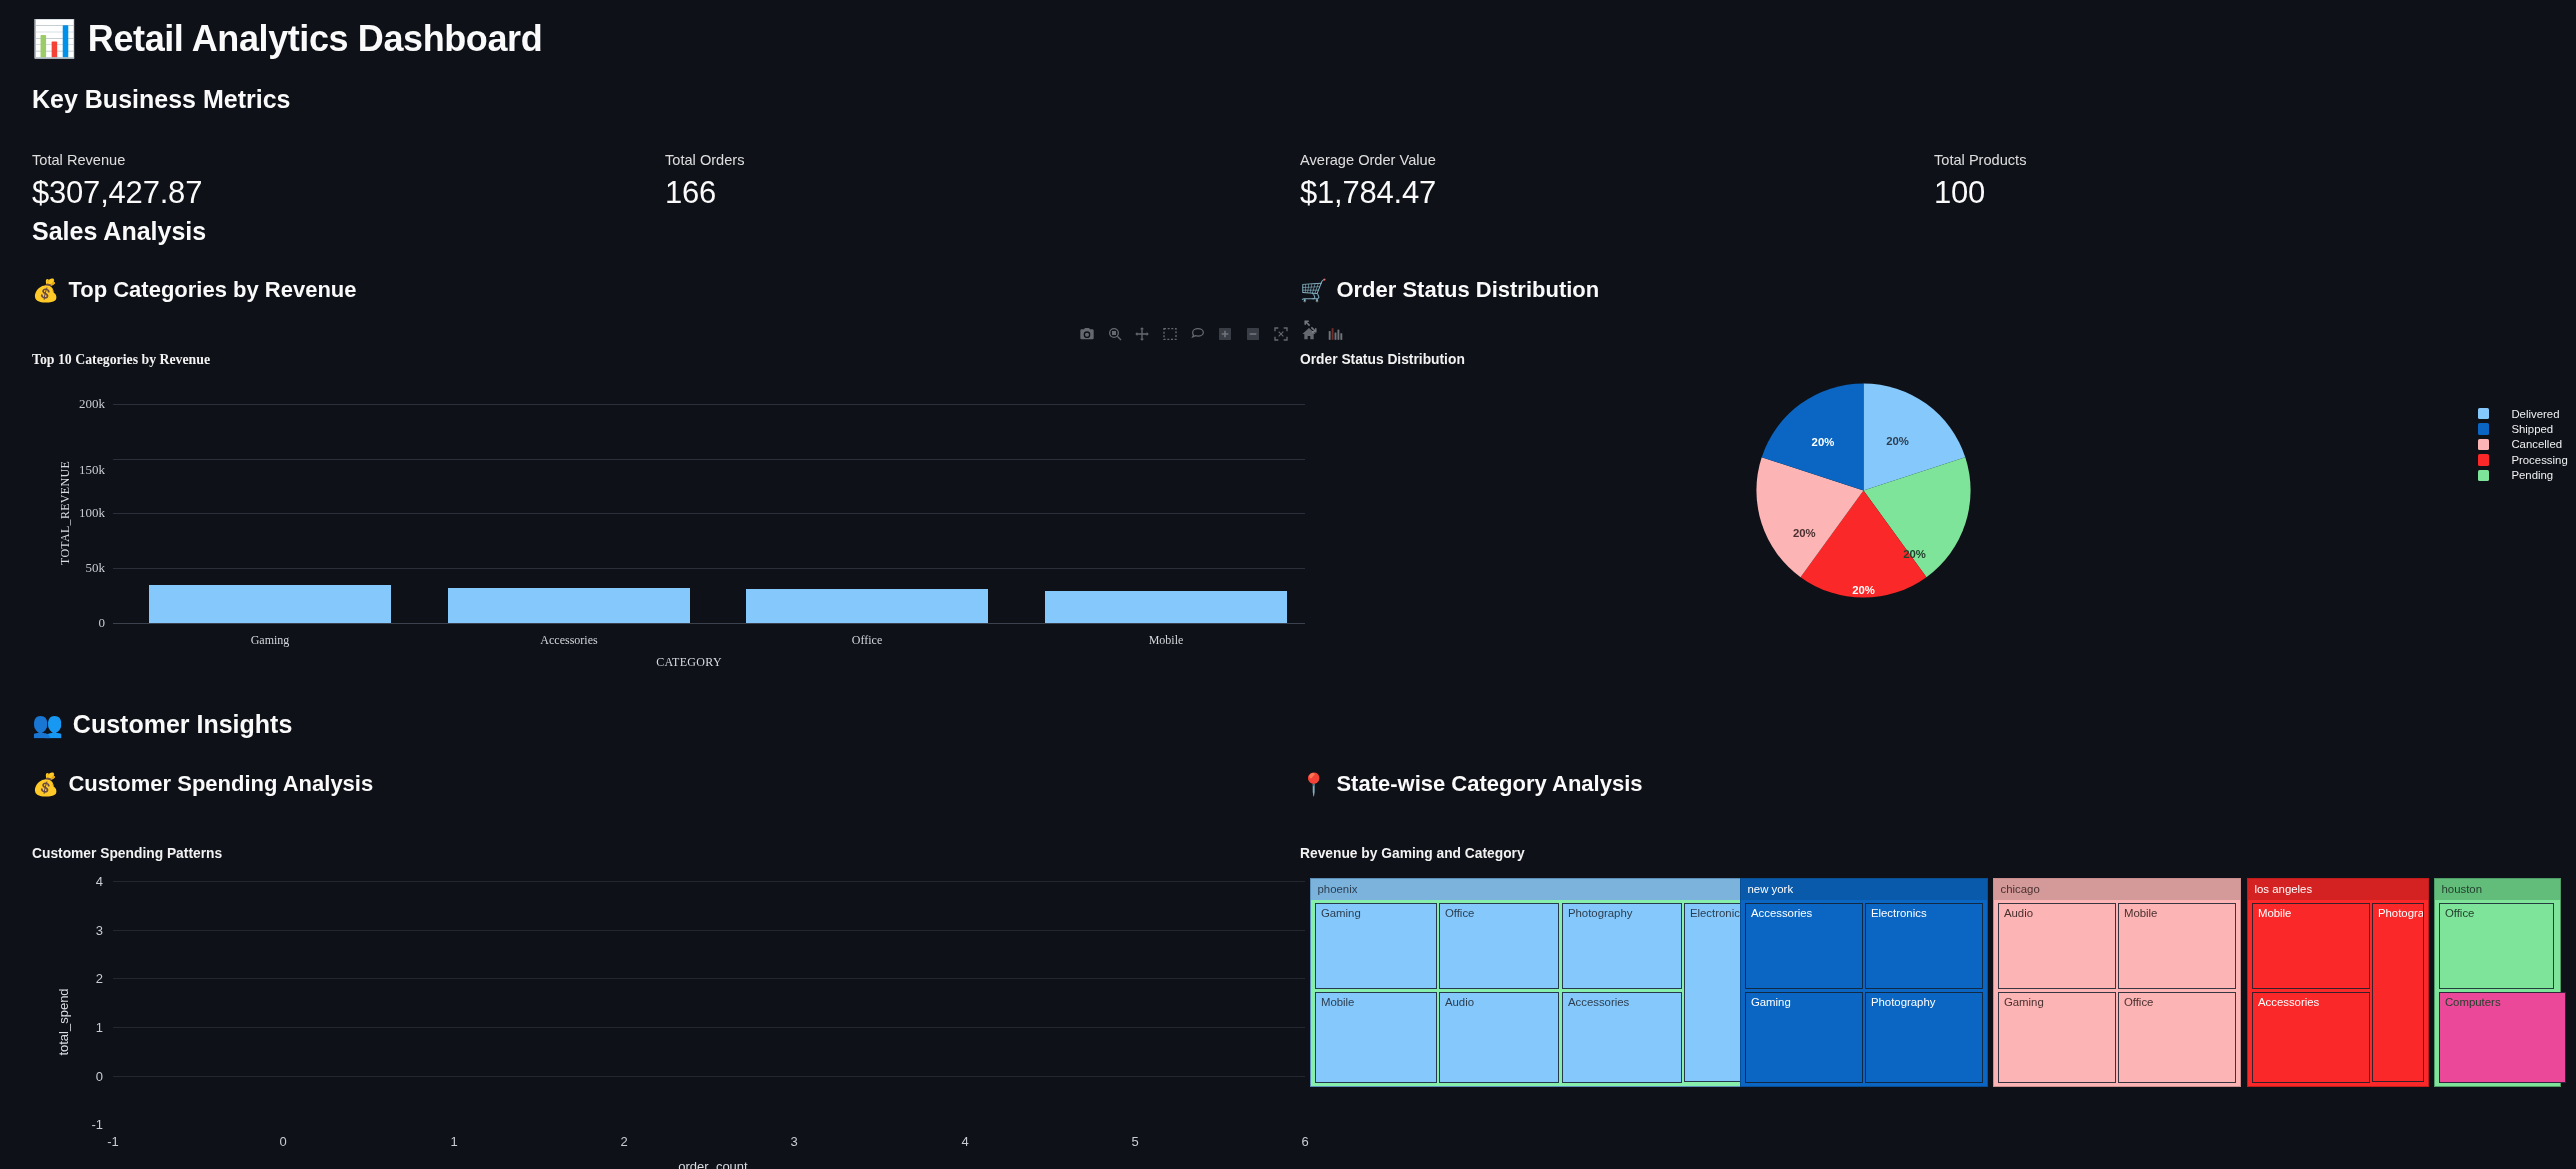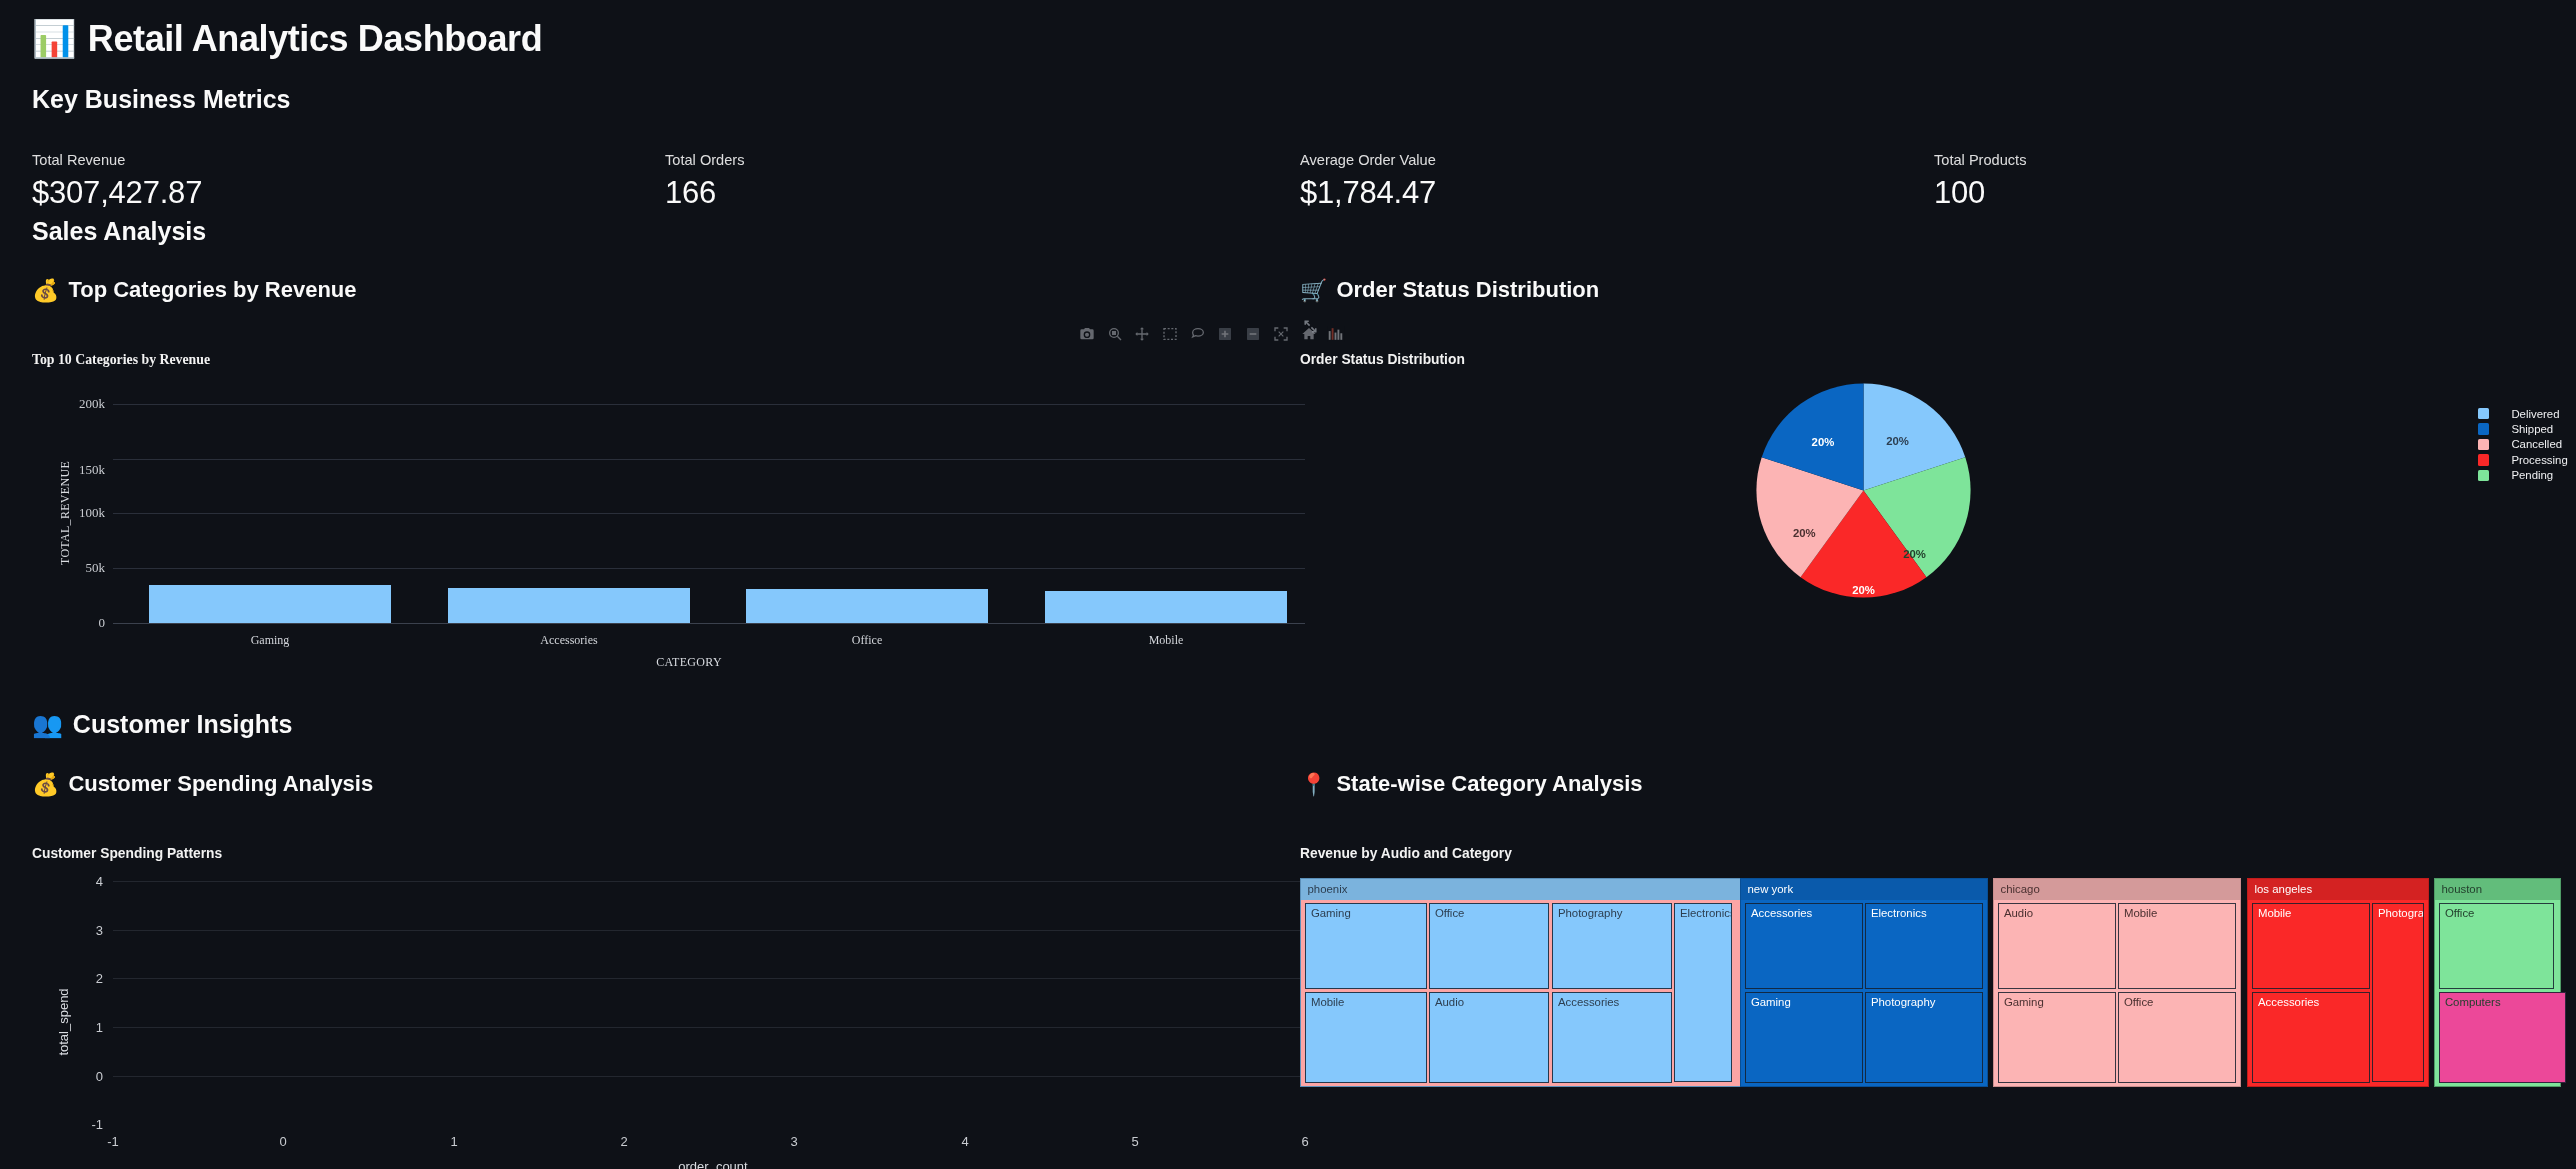--- a/index.html
+++ b/index.html
@@ -331,25 +331,25 @@
       <div class="sc-xtick" style="left:681px">3</div>
       <div class="sc-xtick" style="left:852px">4</div>
       <div class="sc-xtick" style="left:1022px">5</div>
       <div class="sc-xtick" style="left:1192px">6</div>
     </div>
 
     <div class="sc-xlabel" style="left:681px; transform:translateX(-50%)">order_count</div>
   </div>
 
   <div class="plot" id="treemap">
-    <div class="plot-title" style="position:absolute;left:0;top:23px">Revenue by Audio and Category</div>
+    <div class="plot-title" style="position:absolute;left:0;top:23px">Revenue by Gaming and Category</div>
 
     <div class="tm-area">
 
-      <div class="tm-state" style="left:0px; width:520px; background:#fca5a5; border-color:#5b8fb8">
+      <div class="tm-state" style="left:10px; width:520px; background:#86efac; border-color:#5b8fb8">
         <div class="tm-head" style="background:#7bb3dd; color:#2c3e50">phoenix</div>
         <div class="tm-tile" style="left:4px;  top:24px;  width:122px; height:86px; background:#85c8fc; color:#2c3e50">Gaming</div>
         <div class="tm-tile" style="left:128px;top:24px;  width:120px; height:86px; background:#85c8fc; color:#2c3e50">Office</div>
         <div class="tm-tile" style="left:251px;top:24px;  width:120px; height:86px; background:#85c8fc; color:#2c3e50">Photography</div>
         <div class="tm-tile" style="left:373px;top:24px;  width:58px;  height:179px; background:#85c8fc; color:#2c3e50">Electronics</div>
         <div class="tm-tile" style="left:4px;  top:113px; width:122px; height:91px; background:#85c8fc; color:#2c3e50">Mobile</div>
         <div class="tm-tile" style="left:128px;top:113px; width:120px; height:91px; background:#85c8fc; color:#2c3e50">Audio</div>
         <div class="tm-tile" style="left:251px;top:113px; width:120px; height:91px; background:#85c8fc; color:#2c3e50">Accessories</div>
       </div>
 

